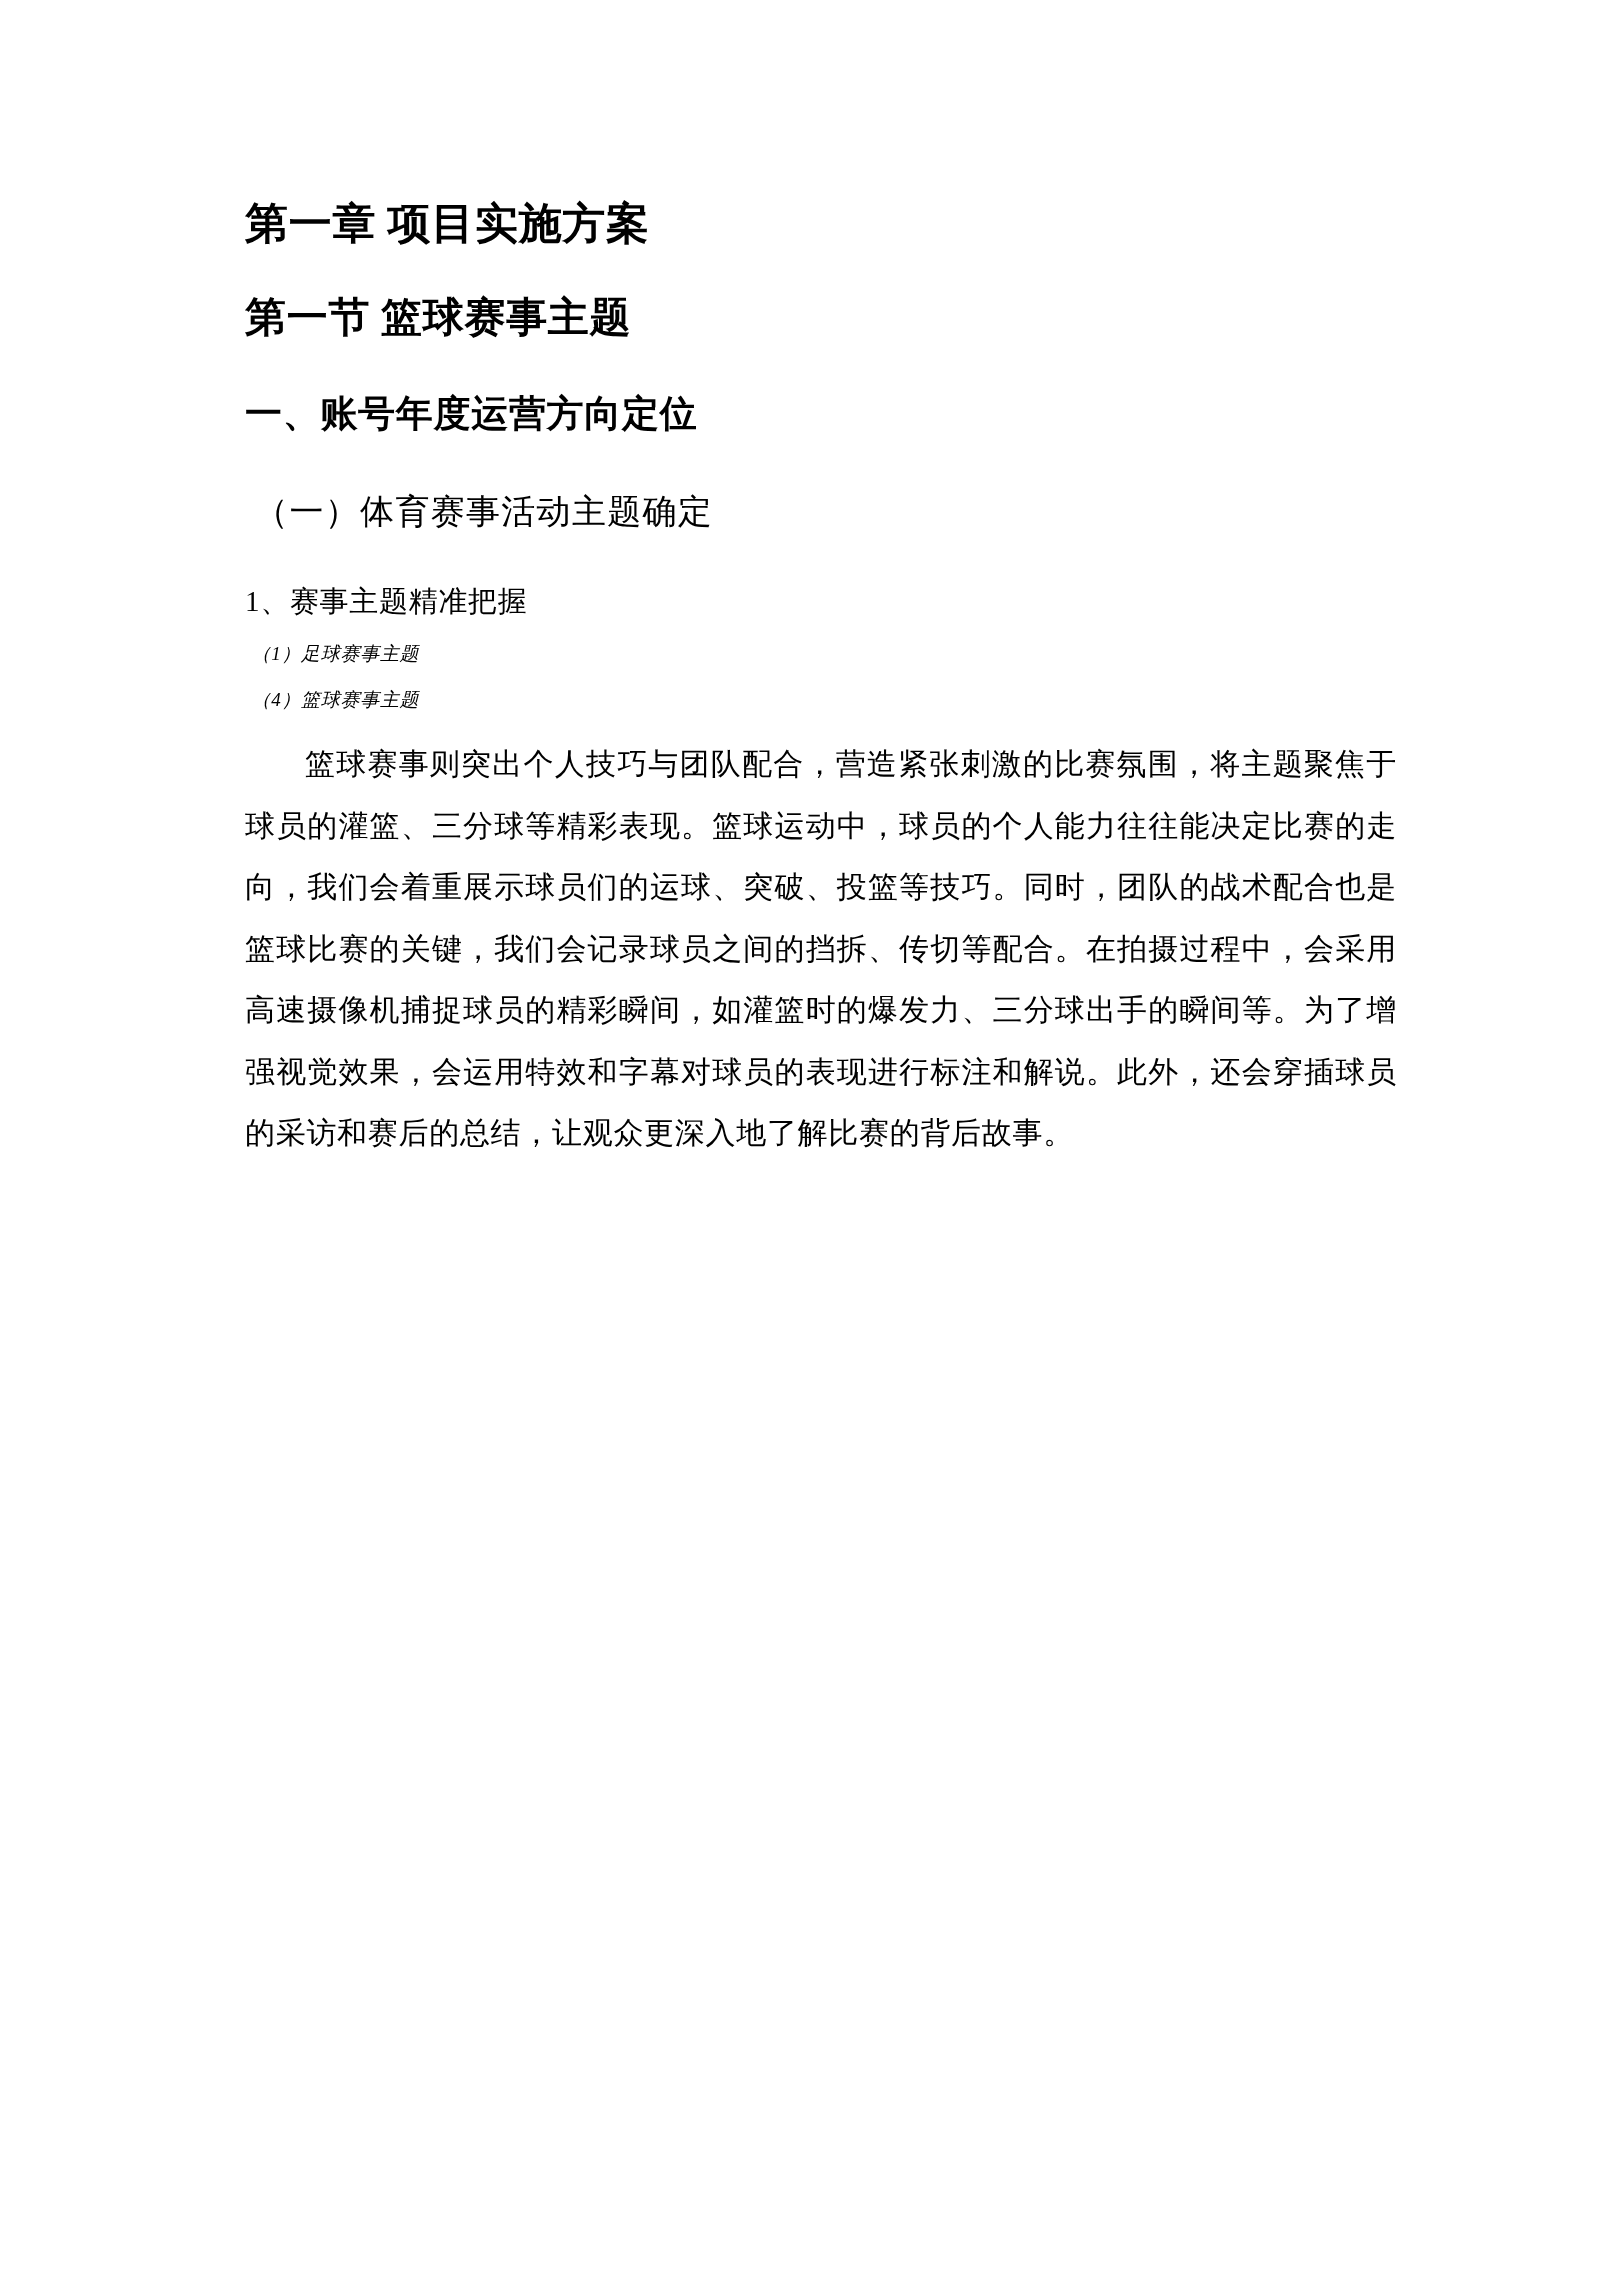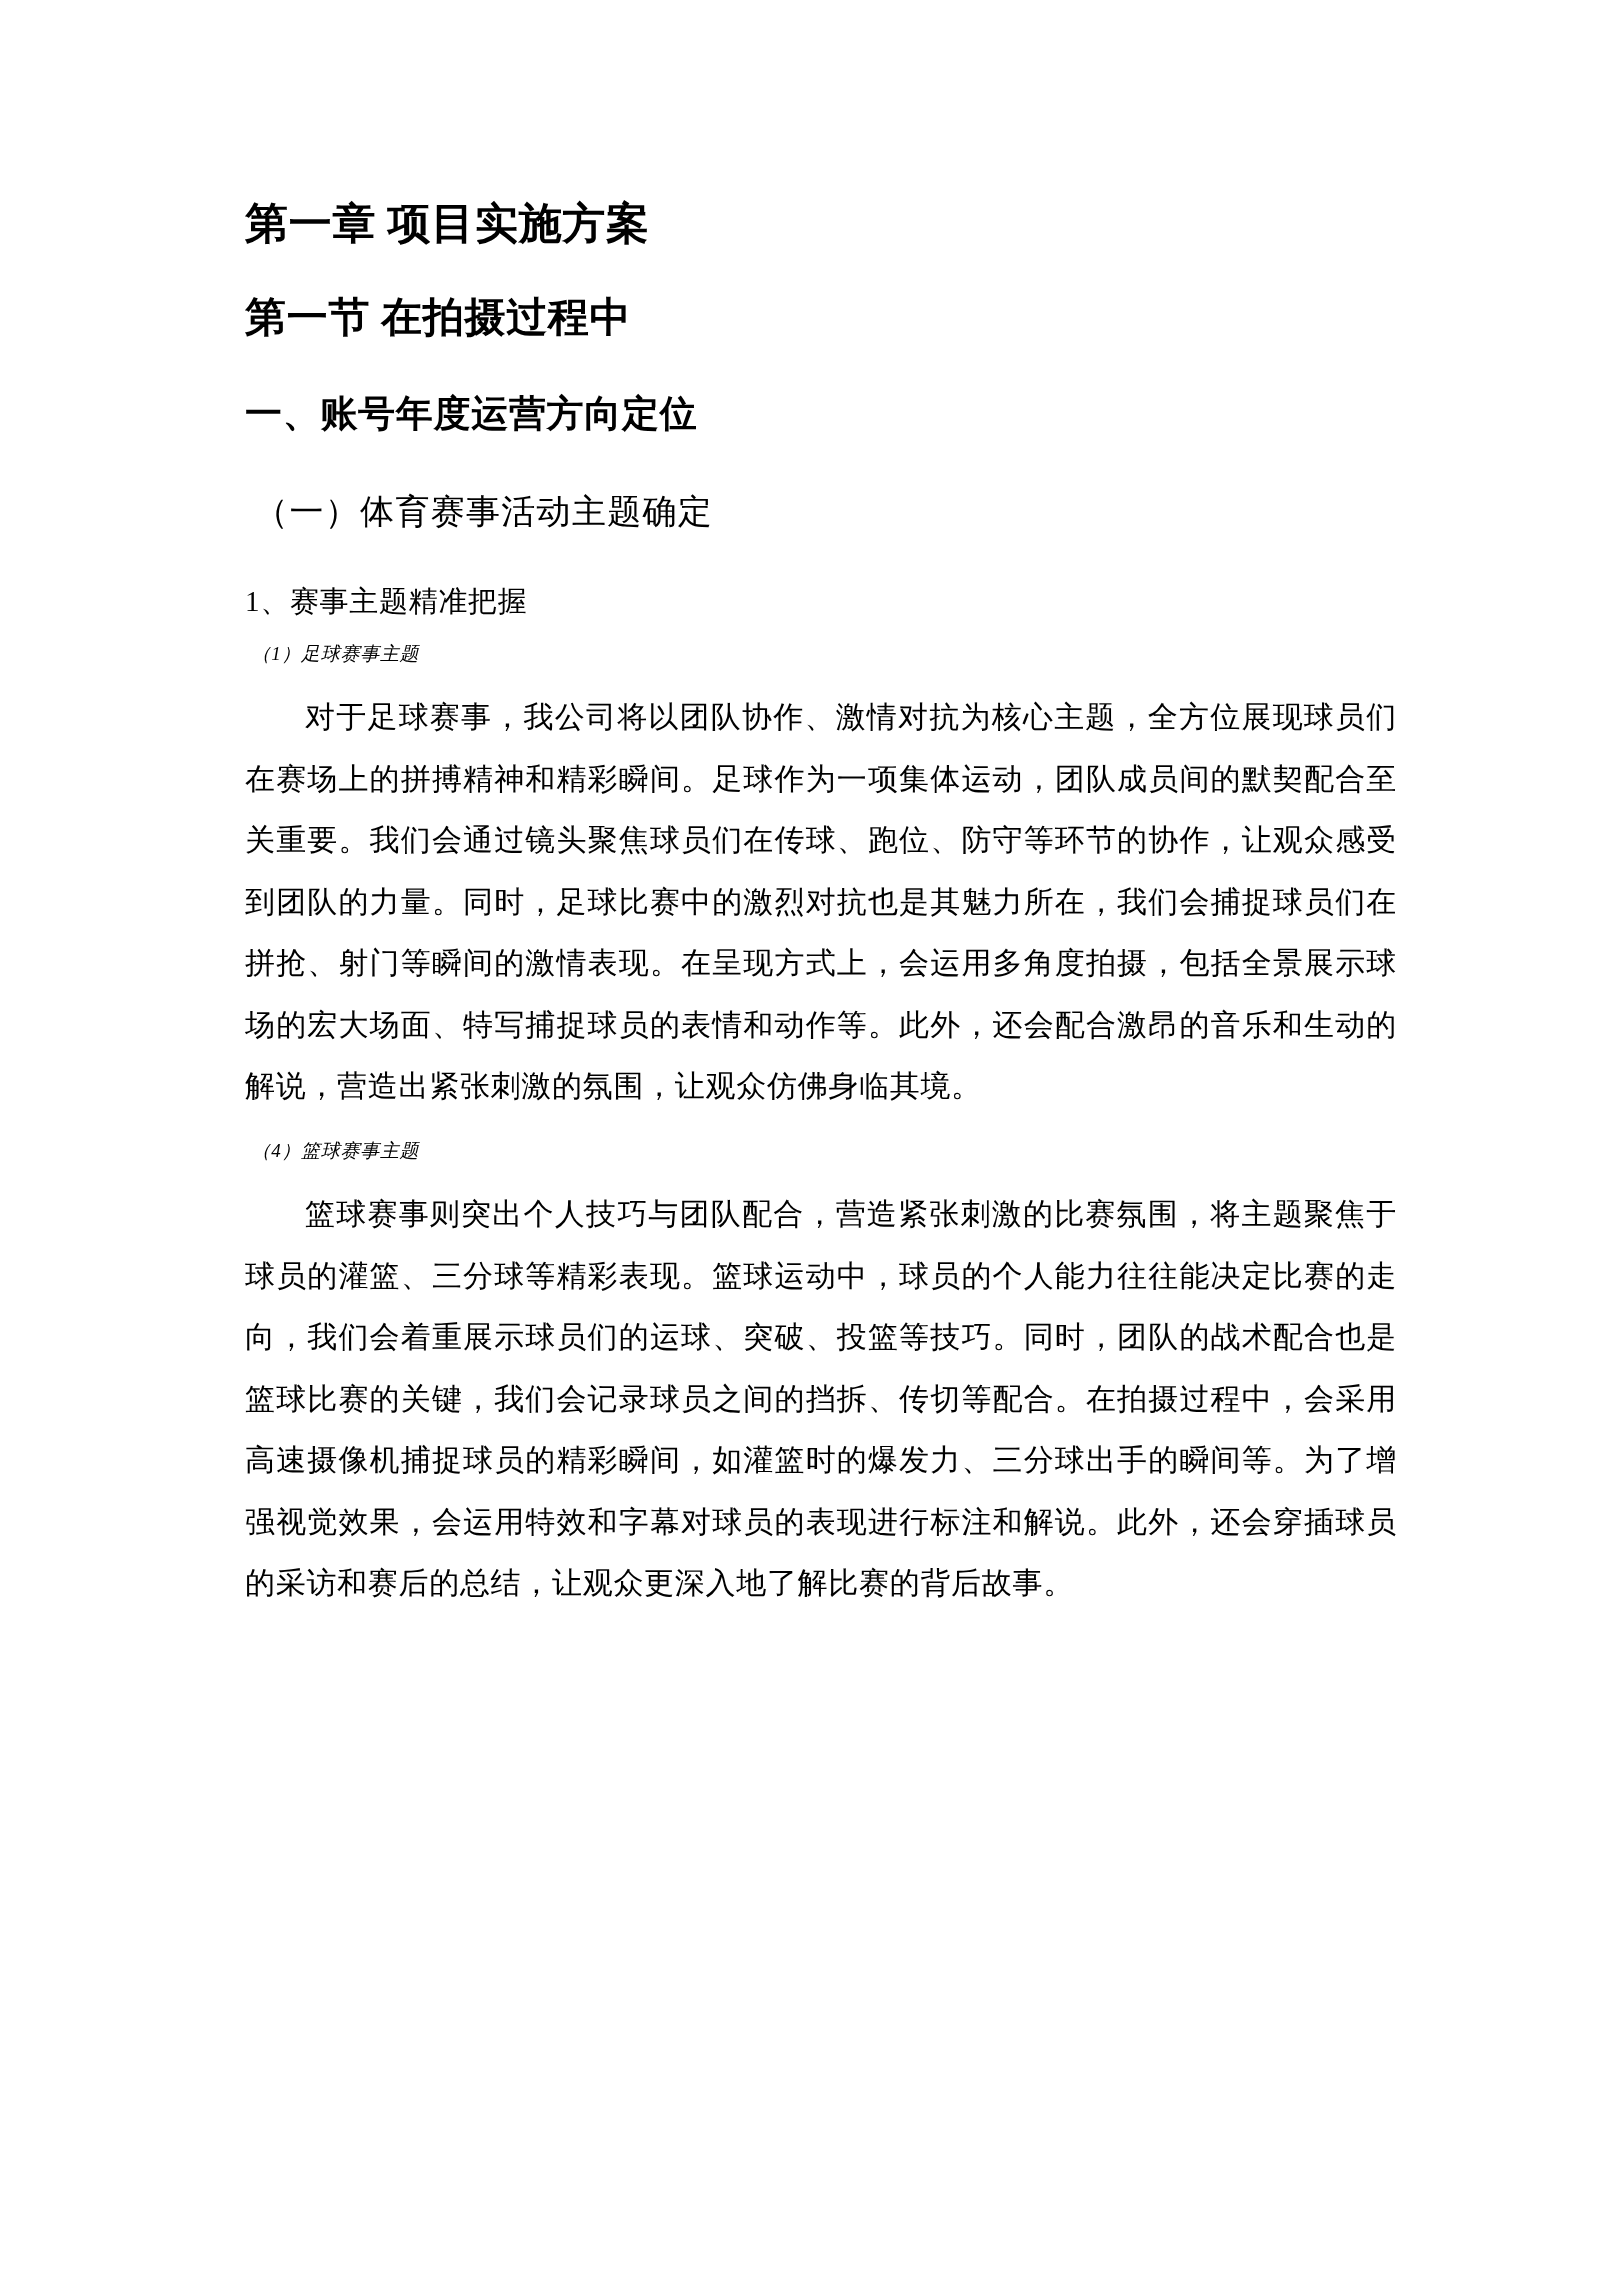--- a/index.html
+++ b/index.html
@@ -73,29 +73,28 @@
     letter-spacing: 0.7px;
     word-break: break-all;
   }
 </style>
 </head>
 <body>
 
 <div class="page">
   <h1 class="chapter-title">第一章 项目实施方案</h1>
 
-  <h2 class="section-title">第一节 在拍摄过程中</h2>
+  <h2 class="section-title">第一节 篮球赛事主题</h2>
 
   <h3 class="heading-l3">一、账号年度运营方向定位</h3>
 
   <h4 class="heading-l4">（一）体育赛事活动主题确定</h4>
 
   <div class="list-item">1、赛事主题精准把握</div>
 
   <div class="sub-item">（1）足球赛事主题</div>
 
-  <p class="body-para">对于足球赛事，我公司将以团队协作、激情对抗为核心主题，全方位展现球员们在赛场上的拼搏精神和精彩瞬间。足球作为一项集体运动，团队成员间的默契配合至关重要。我们会通过镜头聚焦球员们在传球、跑位、防守等环节的协作，让观众感受到团队的力量。同时，足球比赛中的激烈对抗也是其魅力所在，我们会捕捉球员们在拼抢、射门等瞬间的激情表现。在呈现方式上，会运用多角度拍摄，包括全景展示球场的宏大场面、特写捕捉球员的表情和动作等。此外，还会配合激昂的音乐和生动的解说，营造出紧张刺激的氛围，让观众仿佛身临其境。</p>
 
   <div class="sub-item">（4）篮球赛事主题</div>
 
   <p class="body-para">篮球赛事则突出个人技巧与团队配合，营造紧张刺激的比赛氛围，将主题聚焦于球员的灌篮、三分球等精彩表现。篮球运动中，球员的个人能力往往能决定比赛的走向，我们会着重展示球员们的运球、突破、投篮等技巧。同时，团队的战术配合也是篮球比赛的关键，我们会记录球员之间的挡拆、传切等配合。在拍摄过程中，会采用高速摄像机捕捉球员的精彩瞬间，如灌篮时的爆发力、三分球出手的瞬间等。为了增强视觉效果，会运用特效和字幕对球员的表现进行标注和解说。此外，还会穿插球员的采访和赛后的总结，让观众更深入地了解比赛的背后故事。</p>
 </div>
 
 
 </body></html>

